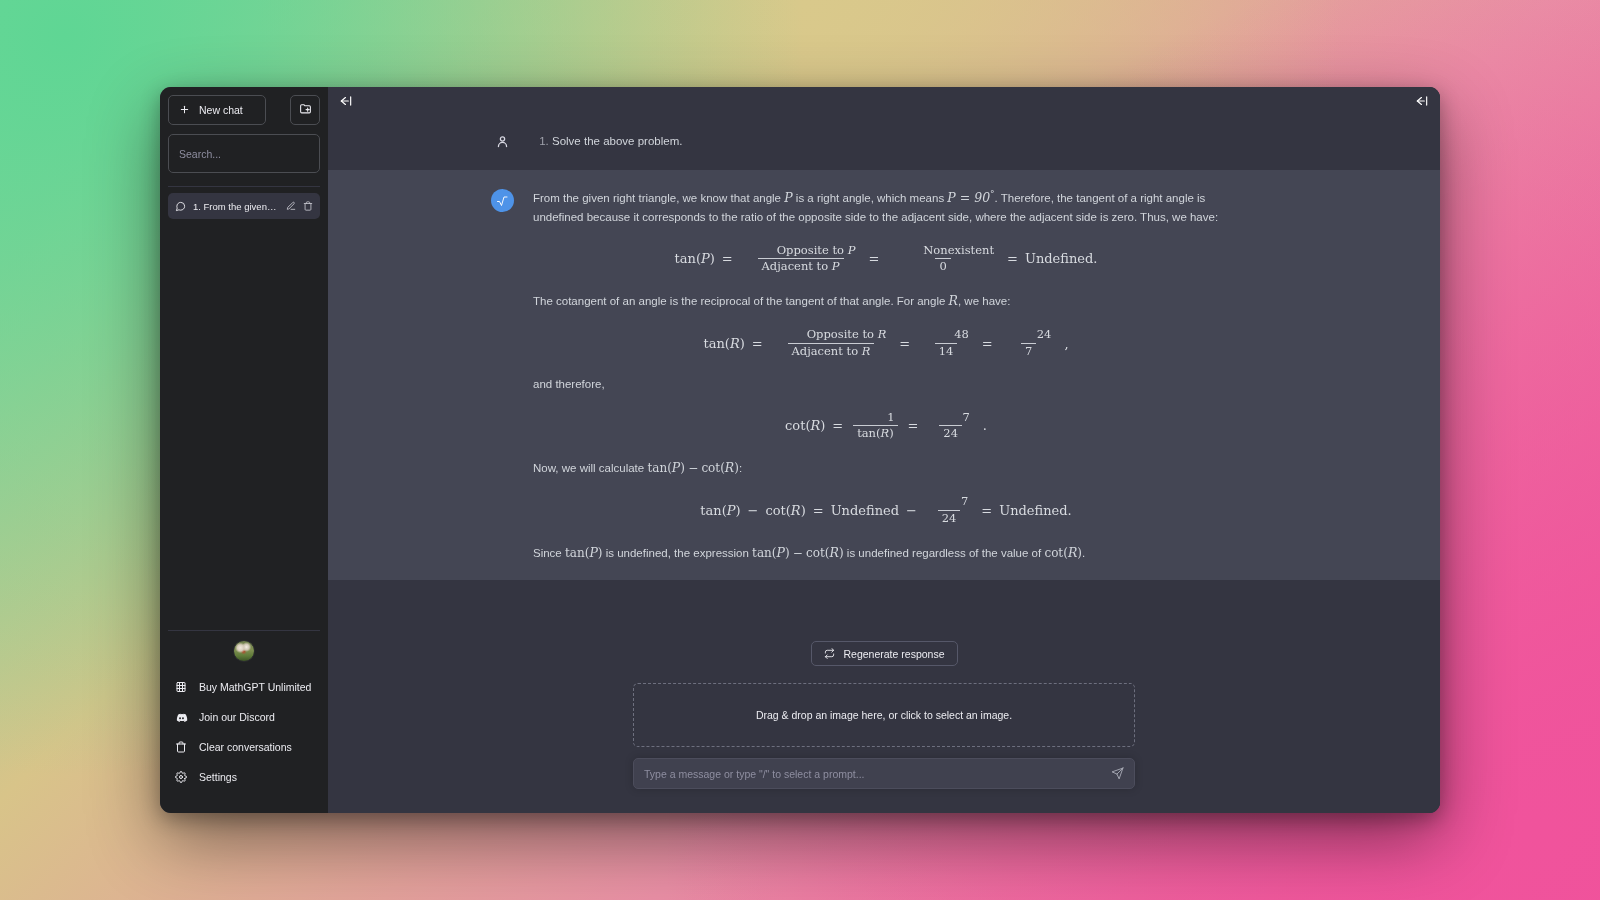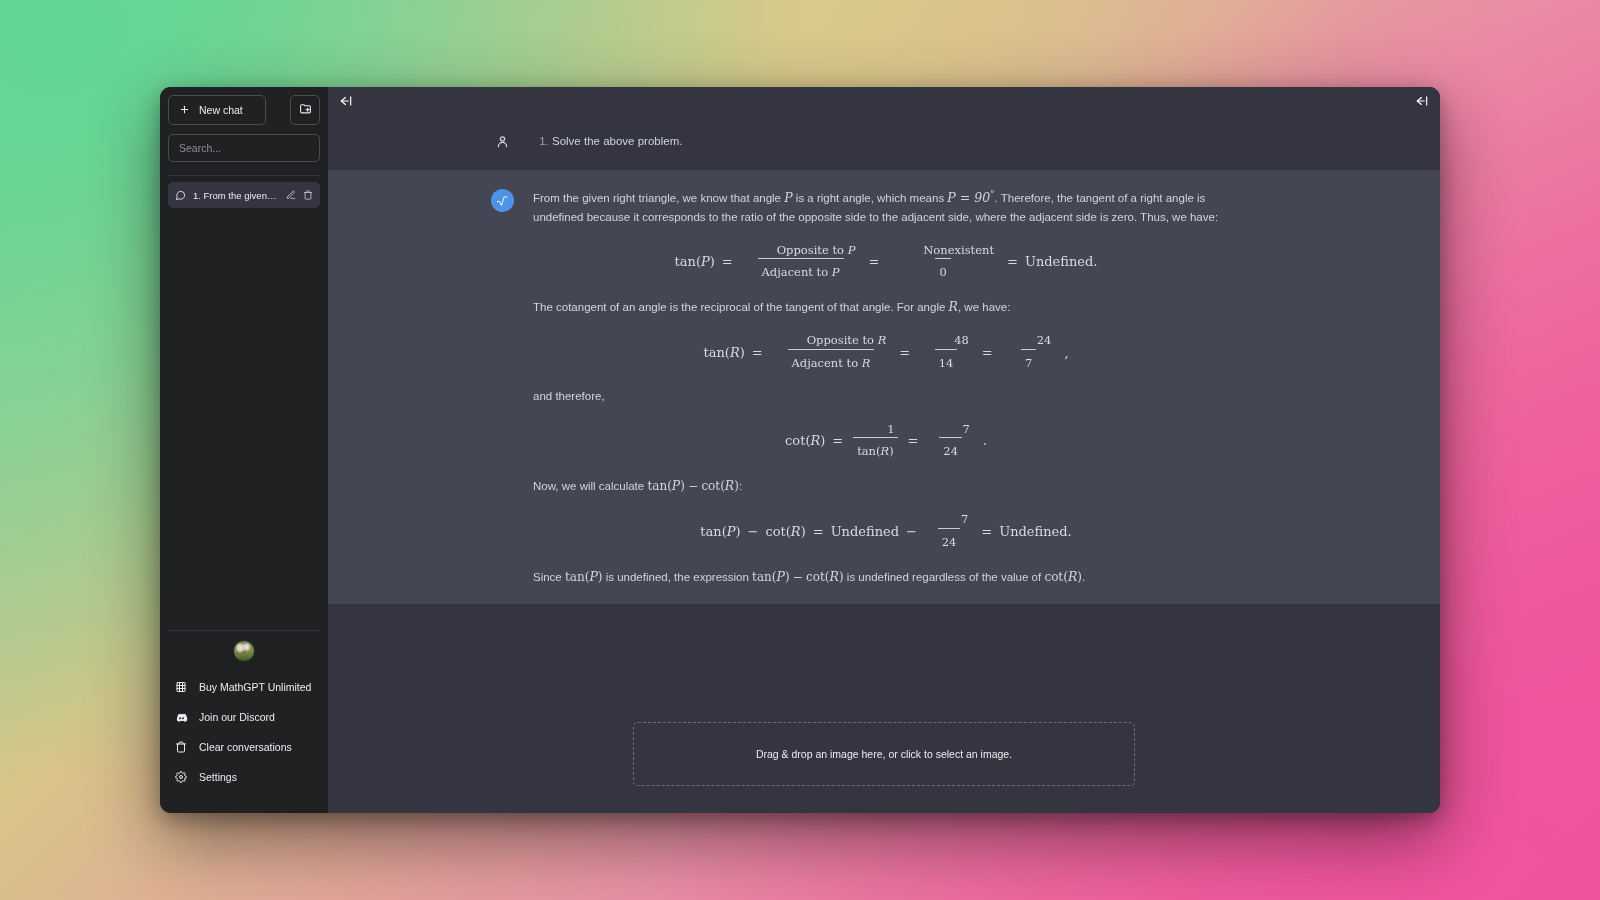--- a/index.html
+++ b/index.html
@@ -56,21 +56,21 @@
     width: 30px; height: 30px;
     border: 1px solid #4b4d52;
     border-radius: 5px;
     background: transparent;
     color: #ececf1;
     display: flex; align-items: center; justify-content: center;
     cursor: pointer;
   }
   #search-box {
     margin-top: 9px;
-    height: 28px;
+    height: 39px;
     border: 1px solid #4b4d52;
     border-radius: 5px;
     background: transparent;
     color: #9b9ba4;
     font-size: 10.5px;
     padding: 0 10px;
     width: 100%;
     outline: none;
     font-family: "Liberation Sans", sans-serif;
   }
@@ -192,21 +192,21 @@
   .frac {
     display: inline-flex;
     flex-direction: column;
     align-items: center;
     vertical-align: middle;
     margin: 0 2px;
     font-size: 11.5px;
     line-height: 1.18;
   }
   .frac .num { padding: 0 4px 1px 4px; margin-left: 31px; }
-  .frac .den { padding: 7px 4px 0 4px; border-top: 1px solid #c9ccd3; }
+  .frac .den { padding: 1px 4px 0 4px; border-top: 1px solid #c9ccd3; }
   .rm { font-style: normal; }
   .it { font-style: italic; }
 
   
   #composer-area {
     flex: 0 0 auto;
     background: #343541;
     padding: 0 0 16px 0;
   }
   #regen-row { display: flex; justify-content: center; margin-bottom: 17px; }
@@ -495,23 +495,47 @@
             </div>
 
             <div class="para"><span>Since </span><span class="mathop">tan</span><span class="mathop">(</span><span class="mathvar">P</span><span class="mathop">)</span><span> is undefined, the expression </span><span class="mathop">tan</span><span class="mathop">(</span><span class="mathvar">P</span><span class="mathop">)</span> <span class="mathop">−</span> <span class="mathop">cot</span><span class="mathop">(</span><span class="mathvar">R</span><span class="mathop">)</span><span> is undefined regardless of the value of </span><span class="mathop">cot</span><span class="mathop">(</span><span class="mathvar">R</span><span class="mathop">)</span><span>.</span></div>
 
           </div>
         </div>
       </div>
     </div>
 
     <div id="composer-area">
+      <div id="regen-row">
+        <button id="regen-btn">
+          <span style="display:flex">
+            <svg width="11" height="11" viewBox="0 0 24 24" fill="none" stroke="currentColor" stroke-width="2" stroke-linecap="round" stroke-linejoin="round">
+                <polyline points="17 1 21 5 17 9"></polyline>
+                <path d="M3 11V9a4 4 0 0 1 4-4h14"></path>
+                <polyline points="7 23 3 19 7 15"></polyline>
+                <path d="M21 13v2a4 4 0 0 1-4 4H3"></path>
+              </svg>
+          </span>
+          <span>Regenerate response</span>
+        </button>
+      </div>
 
       <div class="composer-wrap">
         <div id="dropzone">
           <span>Drag &amp; drop an image here, or click to select an image.</span>
         </div>
 
+        <div id="input-row">
+          <input id="chat-input" type="text" placeholder="Type a message or type &quot;/&quot; to select a prompt..." style="">
+          <button id="send-btn">
+            <span style="display:flex">
+              <svg width="13" height="13" viewBox="0 0 24 24" fill="none" stroke="currentColor" stroke-width="1.7" stroke-linecap="round" stroke-linejoin="round">
+                  <line x1="22" y1="2" x2="11" y2="13"></line>
+                  <polygon points="22 2 15 22 11 13 2 9 22 2"></polygon>
+                </svg>
+            </span>
+          </button>
+        </div>
       </div>
     </div>
 
   </section>
 </div>
 
 </body></html>

